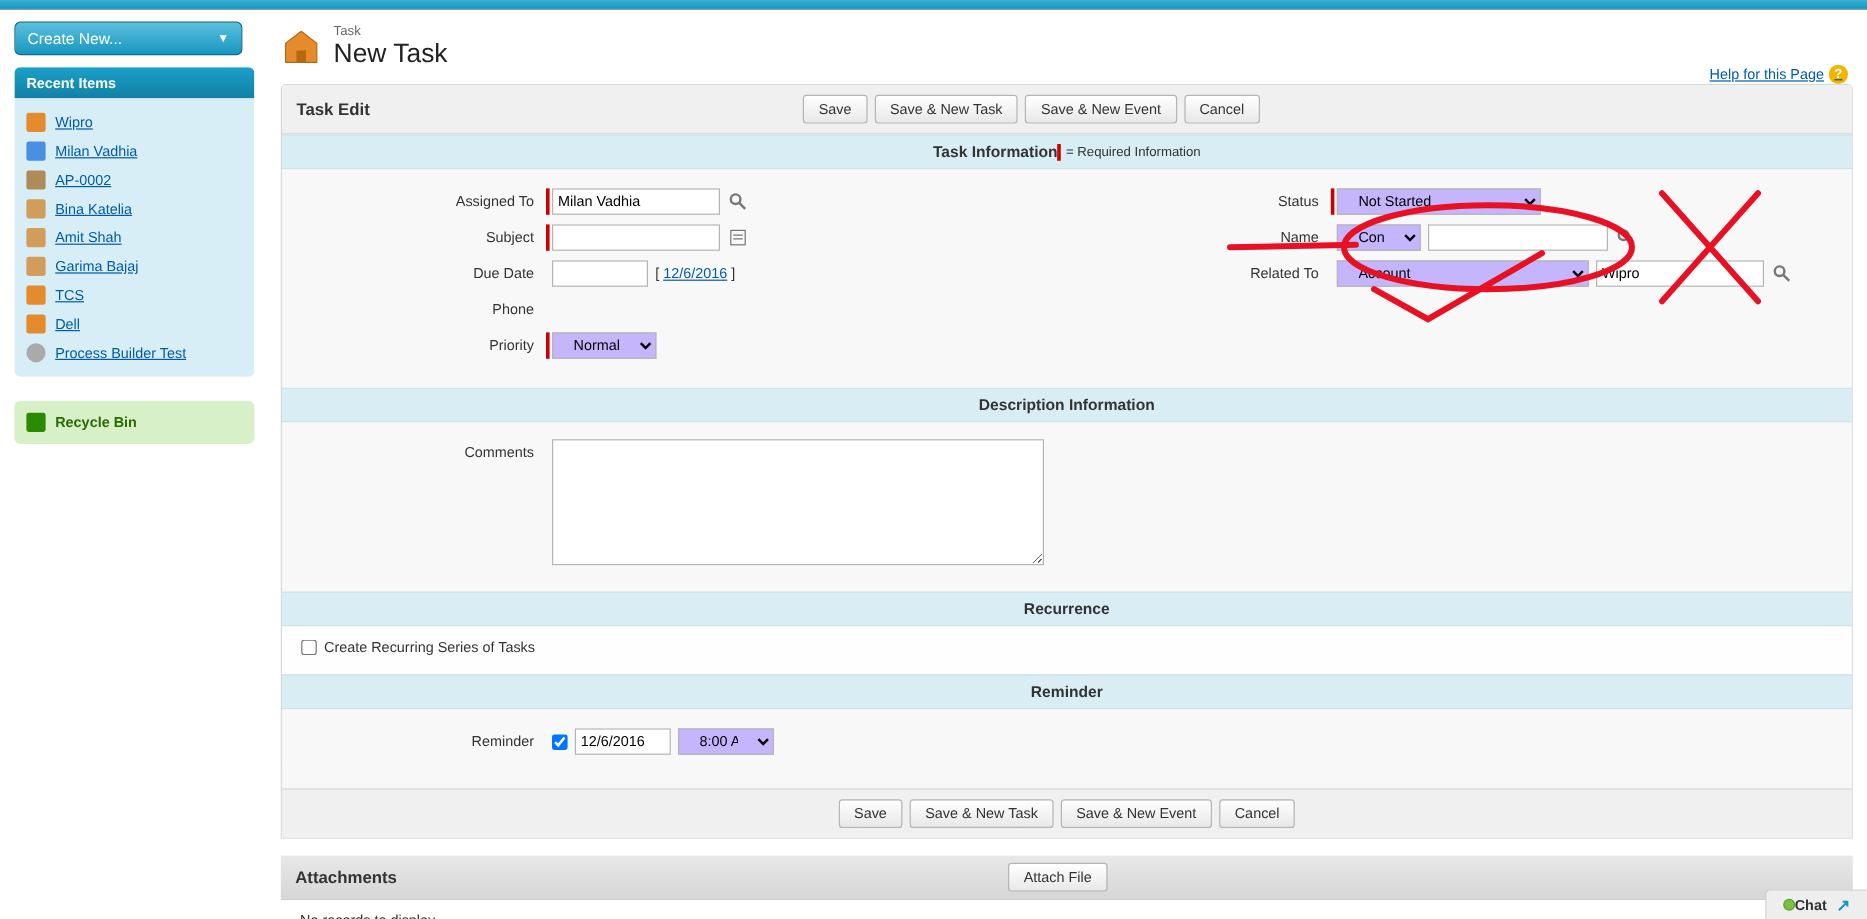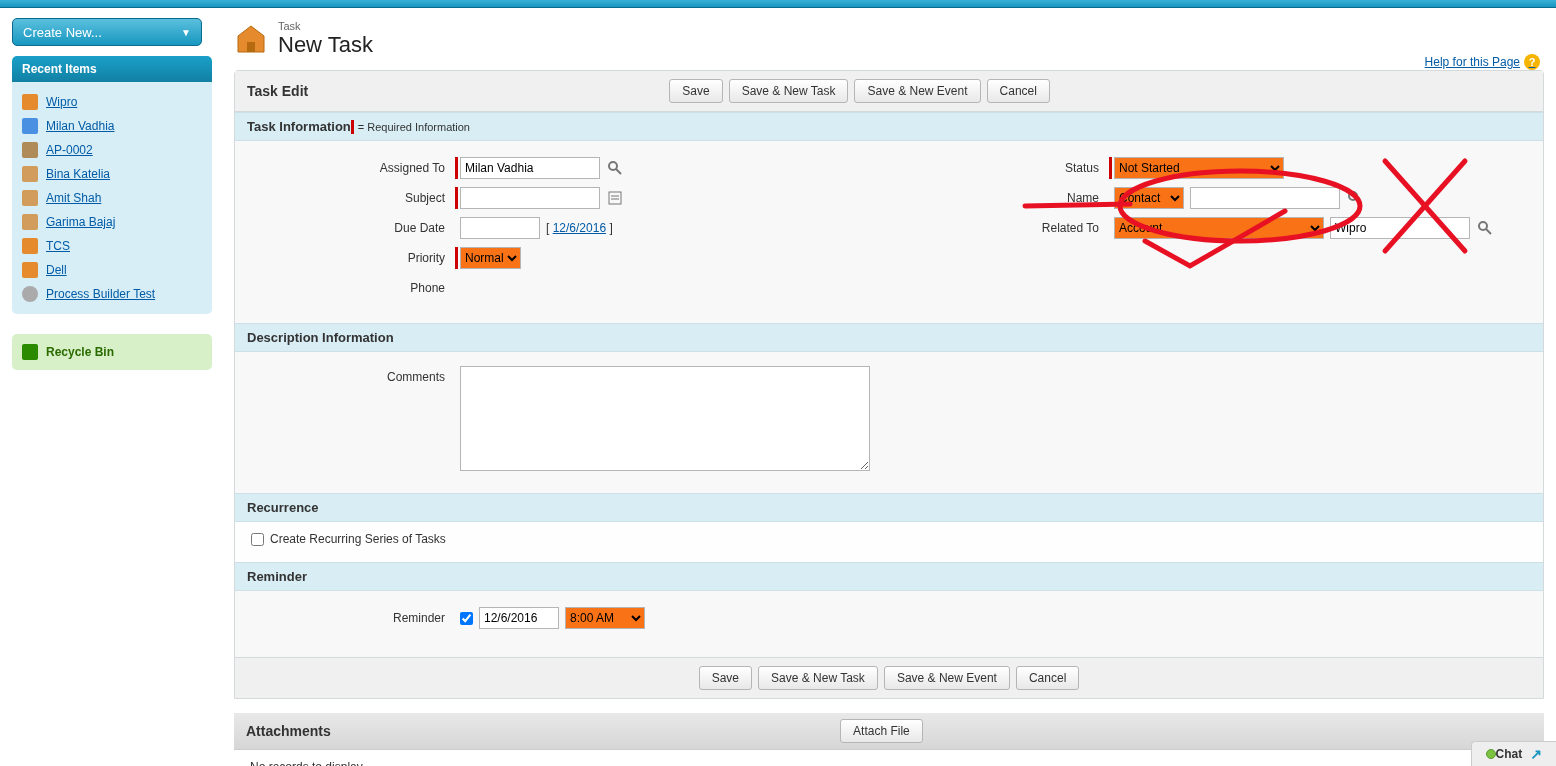--- a/index.html
+++ b/index.html
@@ -34,33 +34,33 @@
 .pagehead h1 { font-size: 22px; font-weight: normal; color: #222; }
 .help-link { position: absolute; right: 4px; top: 4px; color: #015ba7; font-size: 12px; display:flex; align-items:center; gap:4px;margin-top:32px; }
 .help-link .q { width:16px; height:16px; border-radius:50%; background:#f4b400; color:#fff; font-weight:bold; display:inline-flex; align-items:center; justify-content:center; font-size:11px;}
 
 .panel { border: 1px solid #d4dadc; border-radius: 4px 4px 0 0; background: #f8f8f8; margin-bottom: 14px; }
 .panel-title { display:flex; align-items:center; padding: 8px 12px; background: #f0f0f0; border-bottom: 1px solid #d4dadc; }
 .panel-title h2 { font-size: 14px; font-weight: bold; color: #333; margin-right: auto; }
 .btnrow { display:flex; gap:6px; justify-content:center; flex:1; }
 .sfbtn { background: linear-gradient(#fff, #e8e8e8); border: 1px solid #b5b5b5; border-radius: 3px; padding: 4px 12px; font-size: 12px; color:#333; cursor:pointer; }
 
-.section-head { background: #d8edf4; color:#333; font-weight:bold; font-size: 13px; padding: 6px 12px; border-top:1px solid #cde0e8; border-bottom:1px solid #cde0e8; display:flex; justify-content:flex-start; align-items:center;}
+.section-head { background: #d8edf4; color:#333; font-weight:bold; font-size: 13px; padding: 6px 12px; border-top:1px solid #cde0e8; border-bottom:1px solid #cde0e8; display:flex; justify-content:center; align-items:center;}
 .req-note { font-weight:normal; font-size:11px; display:flex; align-items:center; gap:4px;}
 .req-bar-small { width:3px; height:14px; background:#c00; display:inline-block;}
 
 .form-grid { display:flex; padding: 10px 20px 18px 20px; background:#f8f8f8; gap: 40px;}
 .form-col { flex:1; }
 .form-row { display:flex; align-items:center; margin: 4px 0; min-height: 26px;}
 .form-label { width: 200px; text-align:right; padding-right: 10px; font-size:12px; color:#333;}
 .req-bar { width:3px; height:22px; background:#c00; margin-right:2px; }
 .req-bar.hidden { visibility:hidden; }
 .control-cell { display:flex; align-items:center; gap:6px; flex:1; }
 .sfinput { border:1px solid #b5b5b5; padding: 2px 4px; font-size:12px; height:22px; }
-.sfselect { border:1px solid #b5b5b5; padding: 1px 0; font-size:12px; height:22px; background:#f97316;}
+.sfselect { border:1px solid #b5b5b5; padding: 1px 13px; font-size:12px; height:22px; background:#c4b5fd;}
 .sftextarea { border:1px solid #b5b5b5; padding:2px 4px; font-size:12px; resize:both; }
 .lookup-icon { width:18px; height:18px; display:inline-flex; align-items:center; justify-content:center; cursor:pointer; }
 .lookup-icon svg { width:16px; height:16px; }
 .date-link { color:#015ba7; text-decoration:underline; cursor:pointer; font-size:12px;}
 
 .sub-body { padding: 10px 16px 16px 16px; background:#fefefe; }
 .chk-row { display:flex; align-items:center; gap:6px; }
 
 .rel-block { margin-bottom: 4px; }
 .rel-head { background: linear-gradient(#e8e8e8, #d6d6d6); font-weight:bold; font-size:14px; color:#333; padding: 6px 12px; display:flex; align-items:center; }
@@ -210,30 +210,30 @@
           </div>
           <div class="form-row">
             <div class="form-label">Due Date</div>
             <span class="req-bar hidden"></span>
             <div class="control-cell">
               <input class="sfinput" style="width: 80px;" value="">
               <span>[&nbsp;<span class="date-link">12/6/2016</span>&nbsp;]</span>
             </div>
           </div>
           <div class="form-row">
+            <div class="form-label">Phone</div>
+            <span class="req-bar hidden"></span>
+            <div class="control-cell"></div>
+          </div>
+          <div class="form-row">
             <div class="form-label">Priority</div>
             <span class="req-bar"></span>
             <div class="control-cell">
               <select class="sfselect"><option>Normal</option></select>
             </div>
-          </div>
-          <div class="form-row">
-            <div class="form-label">Phone</div>
-            <span class="req-bar hidden"></span>
-            <div class="control-cell"></div>
           </div>
         </div>
 
         <div class="form-col">
           <div class="form-row">
             <div class="form-label">Status</div>
             <span class="req-bar"></span>
             <div class="control-cell">
               <select class="sfselect" style="width:170px"><option>Not Started</option></select>
             </div>

